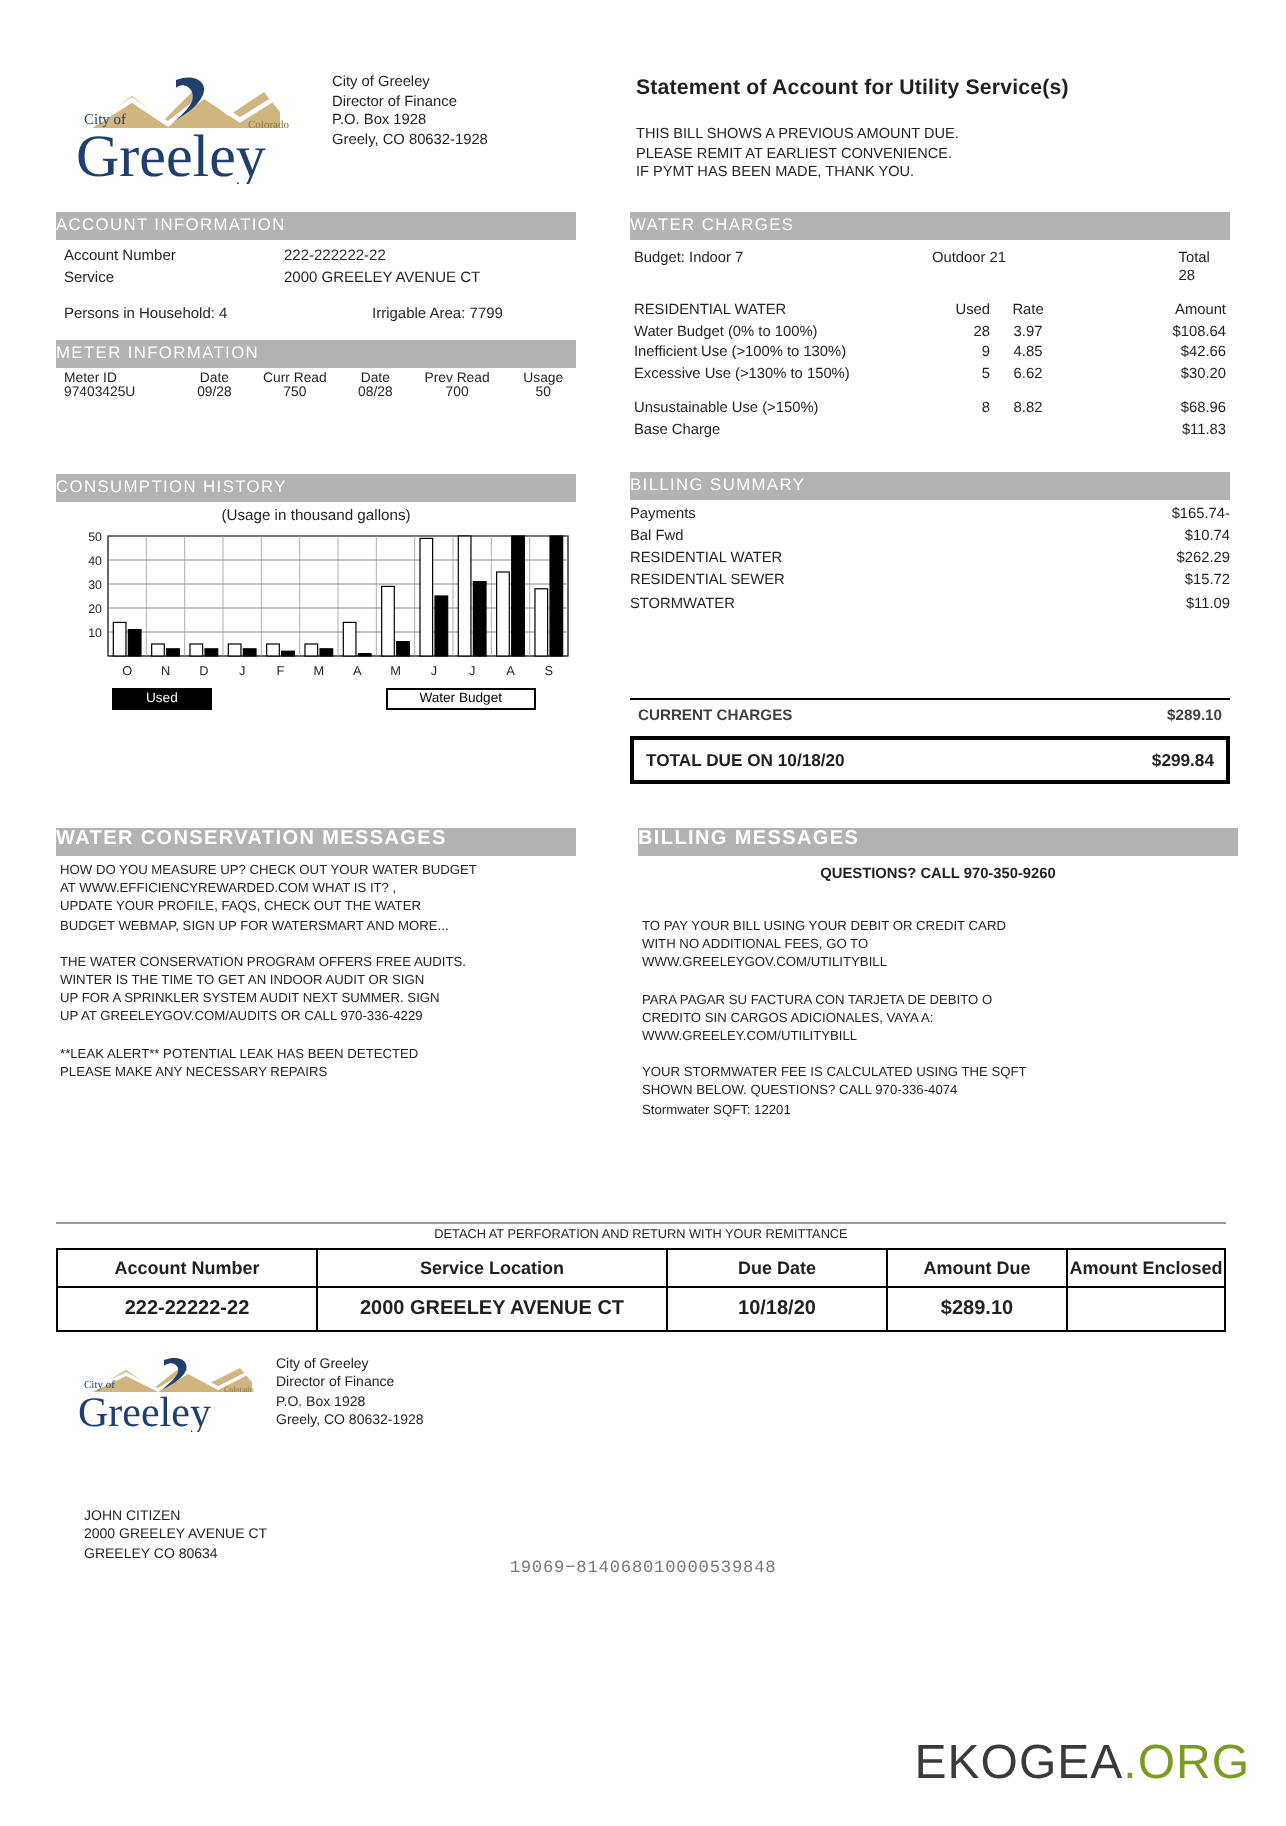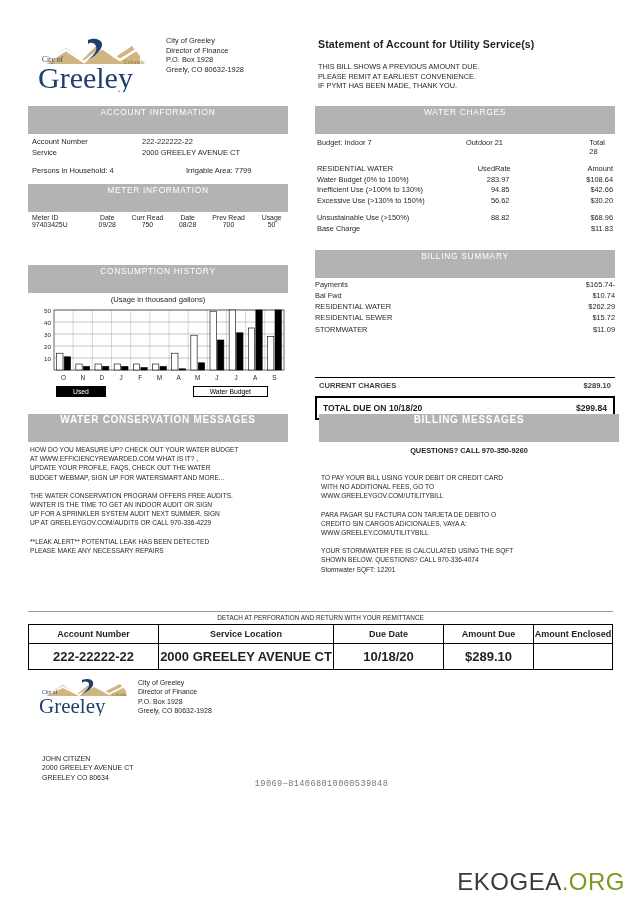--- a/index.html
+++ b/index.html
@@ -17,22 +17,22 @@
   
   .header { position:absolute; left:28px; top:30px; width:587px; height:70px; }
   .logo-wrap { position:absolute; left:8px; top:4px; width:118px; height:60px; }
   .logo-svg { display:block; }
   .addr-top { position:absolute; left:138px; top:6px; font-size:7.4px; line-height:9.6px; color:#231f20; }
   .stmt-title { position:absolute; left:290px; top:8px; font-size:10.6px; font-weight:bold; letter-spacing:0.1px; }
   .stmt-note { position:absolute; left:290px; top:32px; font-size:7.3px; line-height:9.6px; }
 
   
   .band {
-    background:#b3b3b3; color:#ffffff; text-align:center;
-    font-size:8.4px; letter-spacing:.7px; height:28px; line-height:12px;
+    background:#b3b3b3; color:#ffffff; 
+    font-size:8.4px; letter-spacing:.7px; height:14px; line-height:12px;
     width:100%;
   }
   .band.sm { font-size:10px;font-weight:bold; }
 
   
   .colL { position:absolute; left:28px; top:106px; width:260px; }
   .colR { position:absolute; left:315px; top:106px; width:300px; }
 
   .kv { font-size:7.5px; line-height:11px; padding:2px 4px 0 4px; }
   .kv .row { display:flex; }
@@ -56,21 +56,21 @@
 
   
   .wc { font-size:7.4px; padding:3px 2px 0 2px; }
   .budget-line { display:flex; padding:1px 0 7px 0;gap:39px; }
   .budget-line .b1 { width:120px; }
   .budget-line .b2 { width:92px; }
   table.wct { width:100%; border-collapse:collapse; font-size:7.4px; }
   table.wct td { padding:0.9px 0; }
   table.wct td.lbl { text-align:left; }
   table.wct td.used { text-align:right; width:54px; }
-  table.wct td.rate { text-align:left; width:52px; padding-right:14px; }
+  table.wct td.rate { text-align:center; width:52px; padding-right:14px; }
   table.wct td.amt { text-align:right; width:66px; }
   .sp-row td { padding-top:7px !important; }
 
   table.bs { width:100%; border-collapse:collapse; font-size:7.4px; margin-top:1px; }
   table.bs td { padding:1.1px 0; }
   table.bs td.amt { text-align:right; }
 
   .cc-wrap { margin-top:42px; }
   .cc { border-top:1.6px solid #000; display:flex; justify-content:space-between;
         font-size:7.6px; font-weight:bold; padding:3px 4px 3px 4px; color:#3f3f3f; }
@@ -84,21 +84,21 @@
   .msg-body p { margin:0 0 9px 0; }
   .q-line { text-align:center; font-size:7.4px; font-weight:bold; padding:4px 0 0 0; }
   .msg-body.right { padding-top:18px; }
 
   
   .detach { position:absolute; left:28px; top:611px; width:585px; }
   .detach-note { text-align:center; font-size:6.4px; color:#231f20; border-top:1px solid #9a9a9a; padding-top:2px; }
   table.stub { width:585px; border-collapse:collapse; margin-top:3px; }
   table.stub th, table.stub td { border:1.4px solid #000; text-align:center; font-weight:bold; }
   table.stub th { font-size:9px; padding:4px 0; }
-  table.stub td { font-size:13px; padding:5px 0; }
+  table.stub td { font-size:10px; padding:5px 0; }
 
   
   .remit-logo { position:absolute; left:38px; top:676px; width:100px; height:40px; }
   .remit-addr { position:absolute; left:138px; top:678px; font-size:7px; line-height:9.3px; }
   .cust { position:absolute; left:42px; top:754px; font-size:7px; line-height:9.3px; }
   .scan { position:absolute; left:0; top:779px; width:643px; text-align:center;
           font-family:"Liberation Mono", monospace; font-size:8.6px; color:#777; letter-spacing:.4px; }
 
   .ekogea { position:absolute; right:18px; top:868px; font-size:24px; letter-spacing:.5px; }
   .ekogea .a { color:#3a3a3a; }

